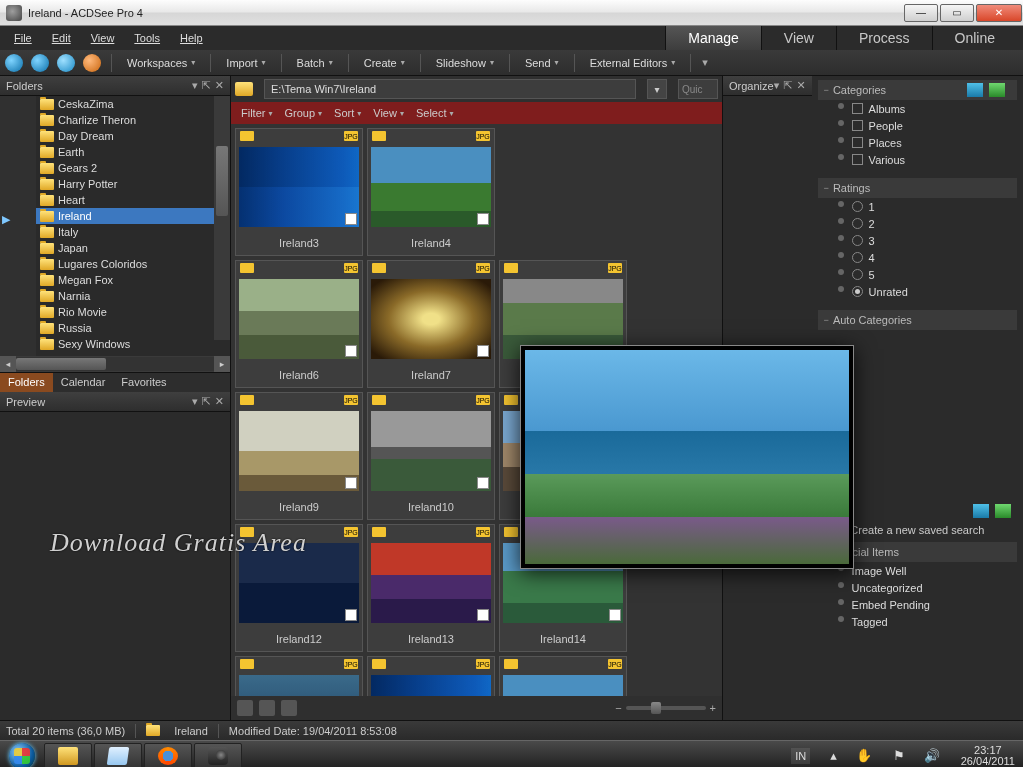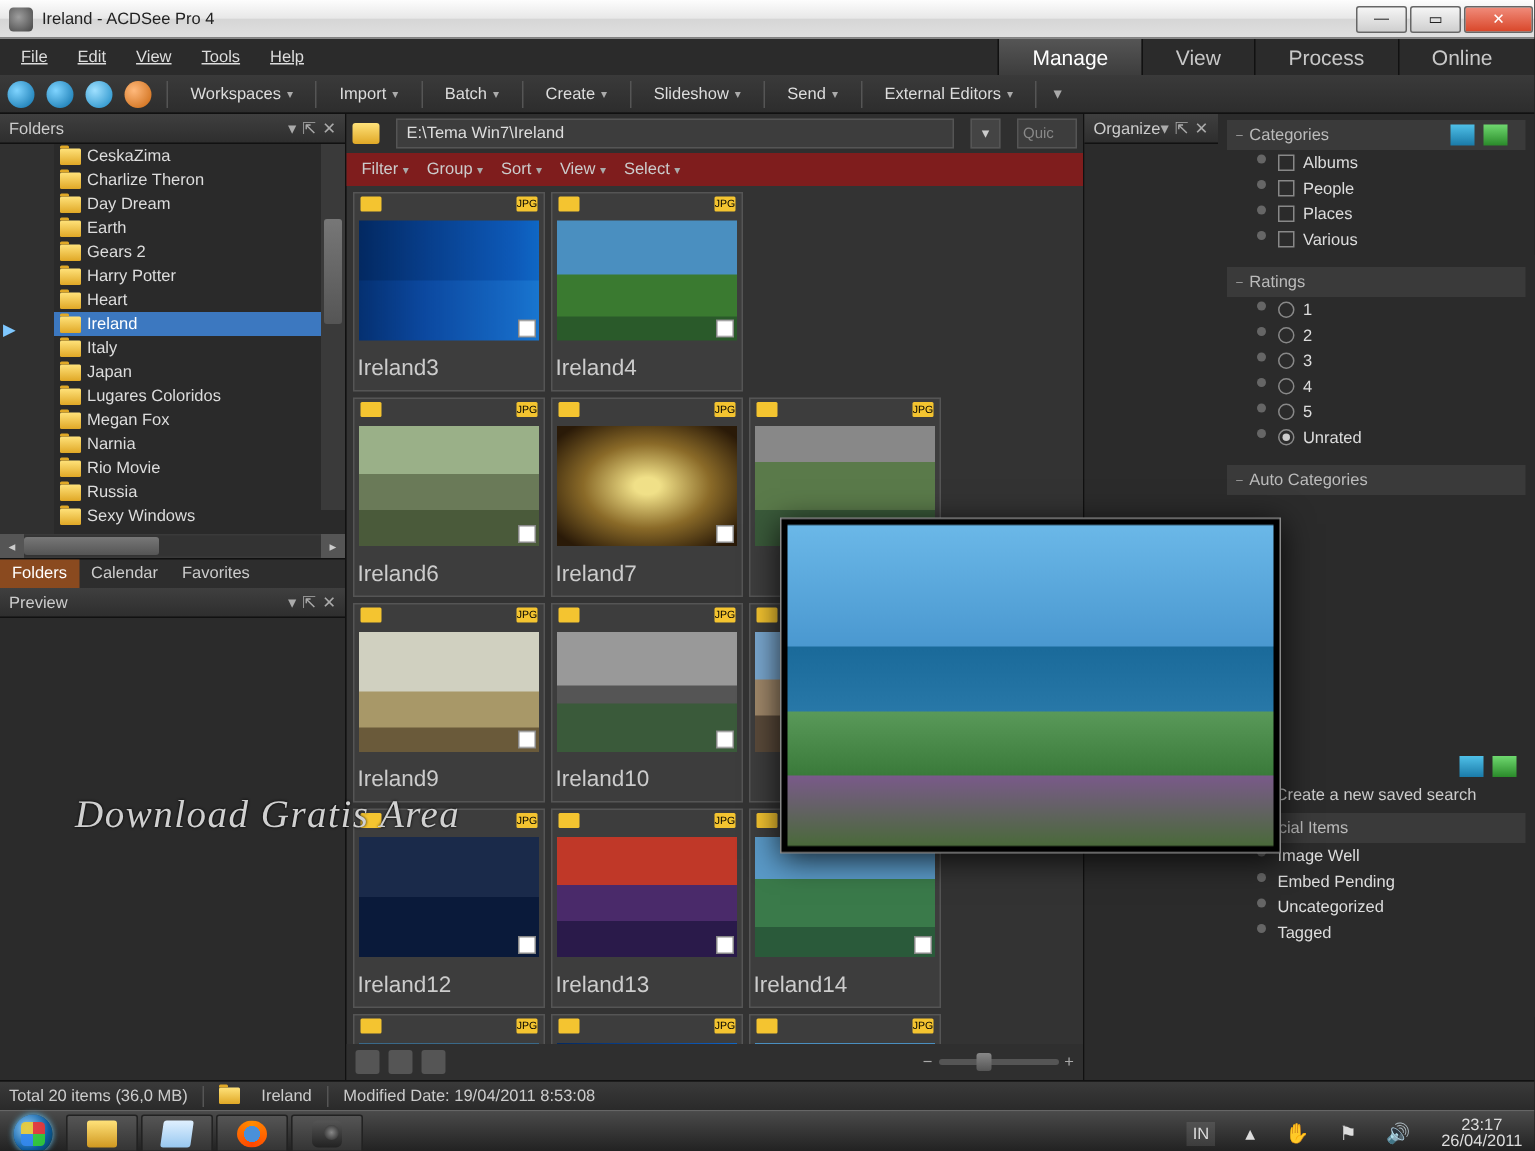--- a/index.html
+++ b/index.html
@@ -59,21 +59,21 @@
 .thumbs{flex:1;background:#333;overflow:auto;padding:4px}
 .thumbs::-webkit-scrollbar{width:16px;background:#333}
 .thumbs::-webkit-scrollbar-thumb{background:linear-gradient(#666,#444);border:1px solid #222}
 .trow{display:flex;gap:4px;margin-bottom:4px}
 .thumb{width:128px;background:#3d3d3d;border:1px solid #555;padding:2px;display:flex;flex-direction:column}
 .thumb .badge-row{height:14px;display:flex;justify-content:space-between;padding:0 2px}
 .thumb .corn{width:14px;height:10px;background:#f4c430;color:#000;font-size:7px;display:flex;align-items:center;justify-content:center;border-radius:1px}
 .thumb .jpg{background:#f4c430}
 .timg{width:120px;height:80px;margin:2px auto;position:relative}
 .thumb .chk{position:absolute;bottom:2px;right:2px;width:12px;height:12px;background:#fff;border:1px solid #888}
-.thumb .cap{color:#ccc;font-size:15px;padding:8px 0 4px}
+.thumb .cap{text-align:center;color:#ccc;font-size:11px;padding:8px 0 4px}
 .center-foot{height:24px;background:#2f2f2f;display:flex;align-items:center;padding:0 6px;gap:6px}
 .cf-ico{width:16px;height:16px;background:#555;border-radius:2px}
 .cf-slider{margin-left:auto;display:flex;align-items:center;gap:4px;color:#aaa}
 .cf-slider .track{width:80px;height:4px;background:#555;position:relative;border-radius:2px}
 .cf-slider .track .knob{position:absolute;left:25px;top:-4px;width:10px;height:12px;background:linear-gradient(#888,#555);border-radius:2px}
 .right{width:300px;background:#2b2b2b;display:flex;flex-direction:row}
 .org-body{flex:1;overflow:auto;padding:4px 6px}
 .org-sec{margin-bottom:4px}
 .org-sec-h{height:20px;background:#3a3a3a;color:#bbb;display:flex;align-items:center;padding:0 6px;gap:4px}
 .org-sec-h .exp{color:#999;font-size:9px}
@@ -592,25 +592,25 @@
             <span class="exp">−</span>
             <span>Special Items</span>
           </div>
         <div class="org-list" id="spec-list">
             <div class="org-row">
               <span class="dot"></span>
               <span>Image Well</span>
             </div>
             <div class="org-row">
               <span class="dot"></span>
+              <span>Uncategorized</span>
+            </div>
+            <div class="org-row">
+              <span class="dot"></span>
               <span>Embed Pending</span>
-            </div>
-            <div class="org-row">
-              <span class="dot"></span>
-              <span>Uncategorized</span>
             </div>
             <div class="org-row">
               <span class="dot"></span>
               <span>Tagged</span>
             </div>
           </div>
       </div>
 
     </div>
   </div>

